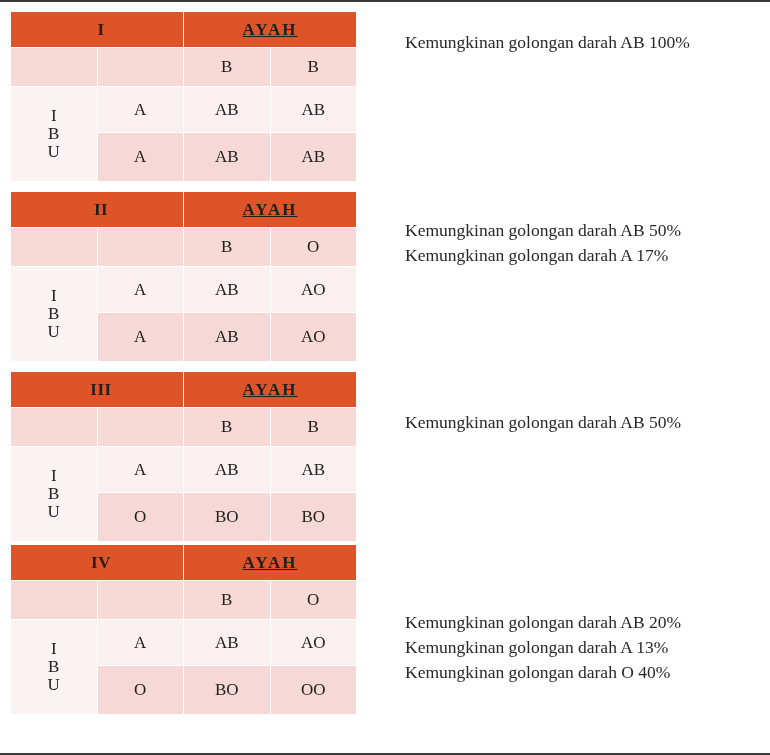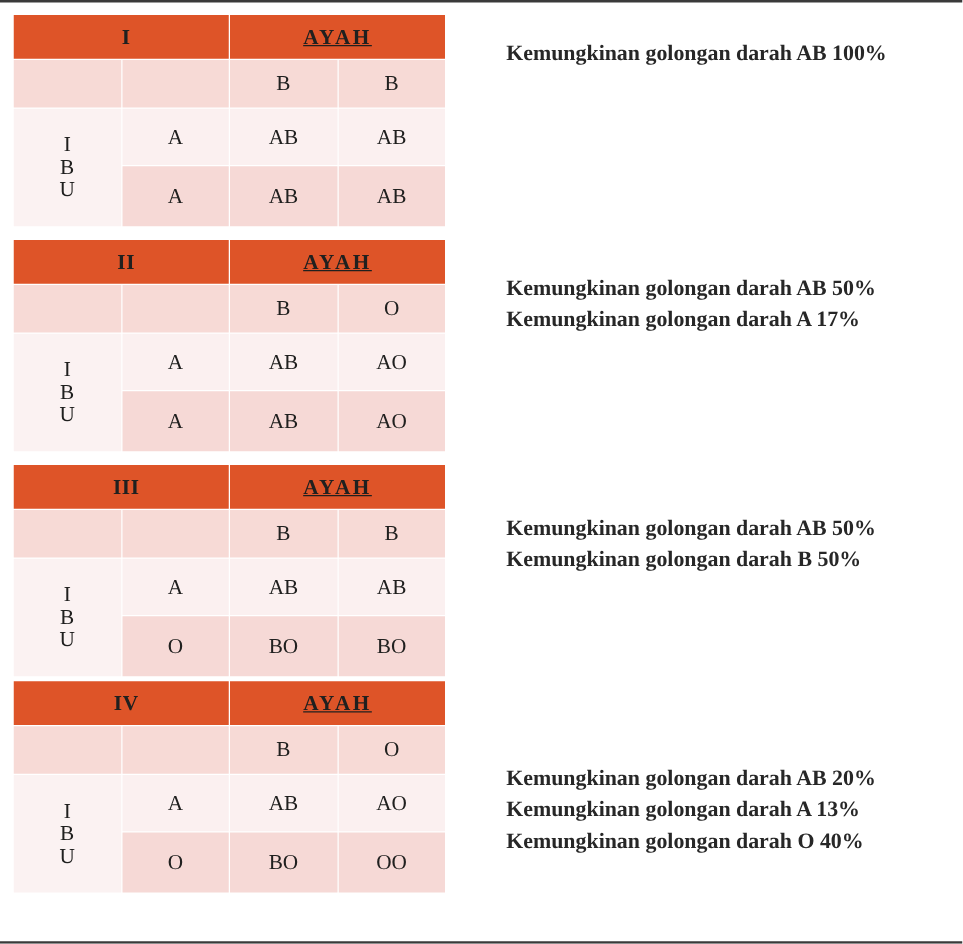--- a/index.html
+++ b/index.html
@@ -112,21 +112,20 @@
     position: absolute;
     left: 0;
     width: 365px;
   }
   .note-line {
     font-family: "Liberation Serif", "DejaVu Serif", serif;
     font-size: 17.5px;
     color: #272727;
     line-height: 25px;
     white-space: nowrap;
-    font-weight: bold;
   }
 </style>
 </head>
 <body>
 
 <div class="page">
   <div class="content">
 
     <div class="tables-col">
 
@@ -258,21 +257,20 @@
         <div class="note-line">Kemungkinan golongan darah AB 100%</div>
       </div>
 
       <div class="note-group" style="top:216px;">
         <div class="note-line">Kemungkinan golongan darah AB 50%</div>
         <div class="note-line">Kemungkinan golongan darah A 17%</div>
       </div>
 
       <div class="note-group" style="top:408px;">
         <div class="note-line">Kemungkinan golongan darah AB 50%</div>
-        <div class="note-line">Kemungkinan golongan darah B 50%</div>
       </div>
 
       <div class="note-group" style="top:608px;">
         <div class="note-line">Kemungkinan golongan darah AB 20%</div>
         <div class="note-line">Kemungkinan golongan darah A 13%</div>
         <div class="note-line">Kemungkinan golongan darah O 40%</div>
       </div>
 
     </div>
 

